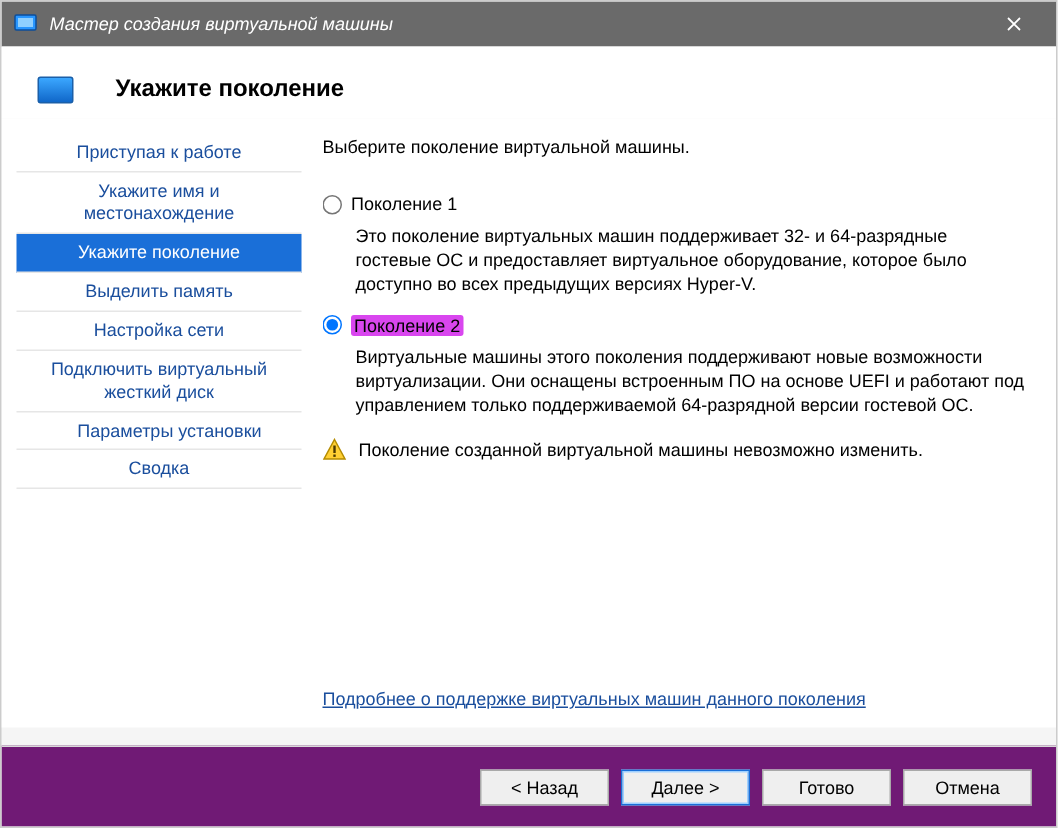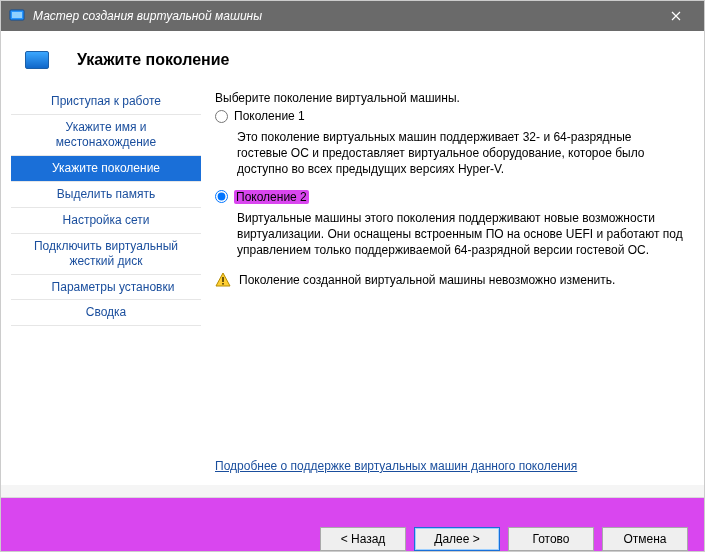--- a/index.html
+++ b/index.html
@@ -89,21 +89,21 @@
   }
 
   .content {
     flex: 1;
     padding: 12px 20px 10px 14px;
     font-size: 12px;
     color: #000;
     display: flex;
     flex-direction: column;
   }
-  .content .intro { margin-bottom: 4px; }
+  .content .intro { margin-bottom: 24px; }
   .radio-row {
     display: flex;
     align-items: center;
     margin-bottom: 4px;
   }
   .radio-row input { margin: 0 6px 0 0; }
   .radio-row.hl label {
     background: #d946ef;
     padding: 0 2px;
     border-radius: 2px;
@@ -130,23 +130,23 @@
     margin-top: 6px;
     margin-bottom: 2px;
     display: inline-block;
   }
 
   .footer {
     position: absolute;
     left: 0; right: 0; bottom: 0;
     height: 54px;
     border-top: 1px solid #d9d9d9;
-    background: #d946ef;
-    display: flex;
-    align-items: flex-end;
+    background: #701a75;
+    display: flex;
+    align-items: center;
     justify-content: flex-end;
     padding: 0 16px;
     gap: 8px;
   }
   .footer button {
     min-width: 86px;
     height: 24px;
     background: #efefef;
     border: 1px solid #a9a9a9;
     font-family: inherit;

